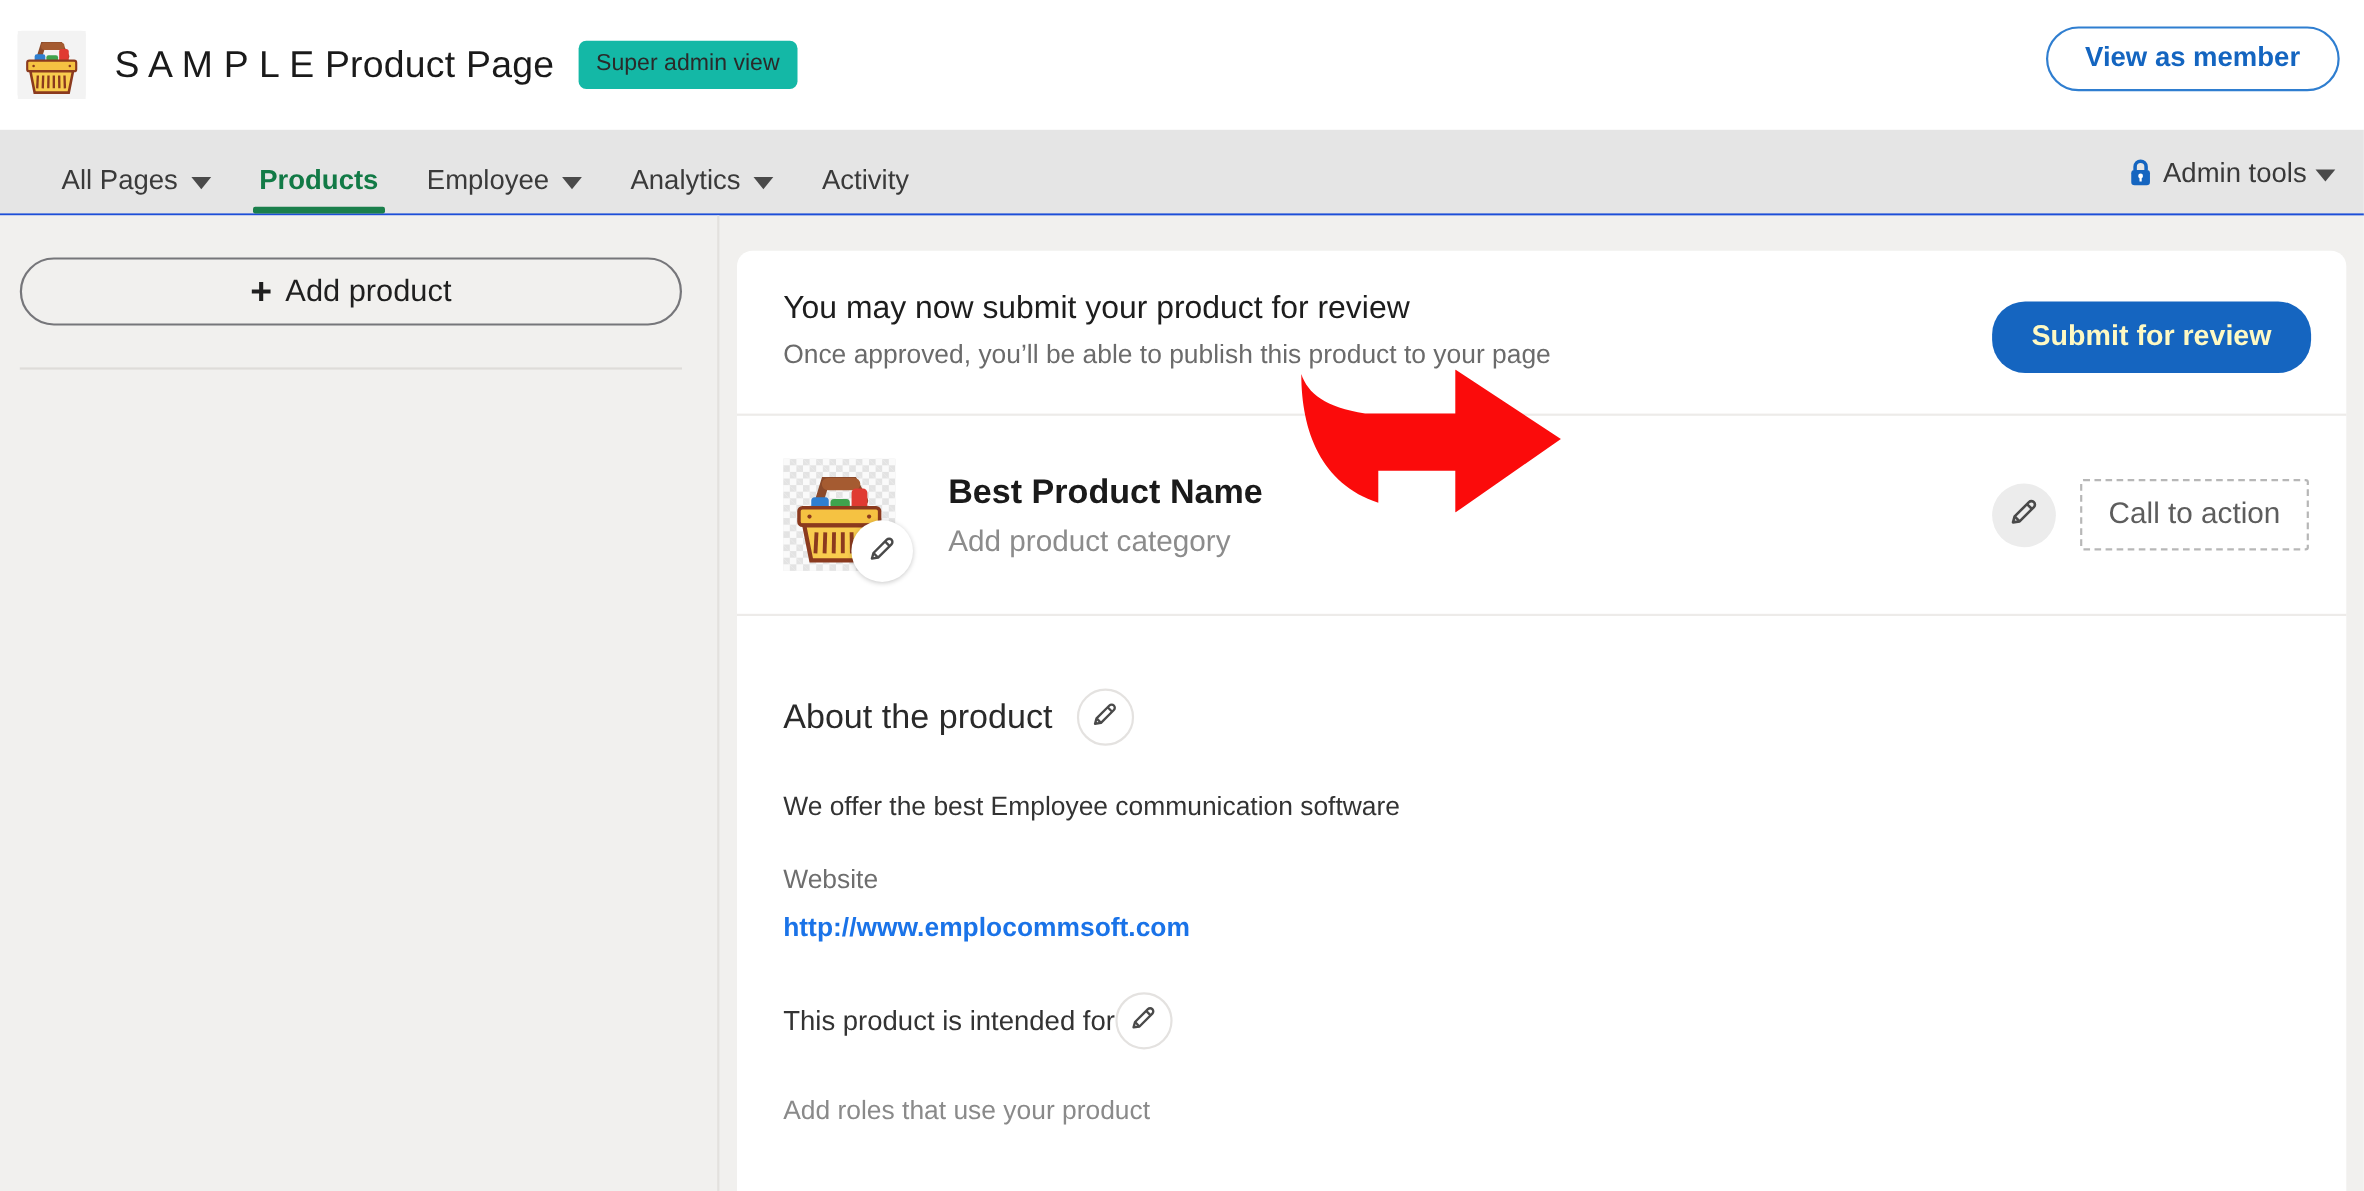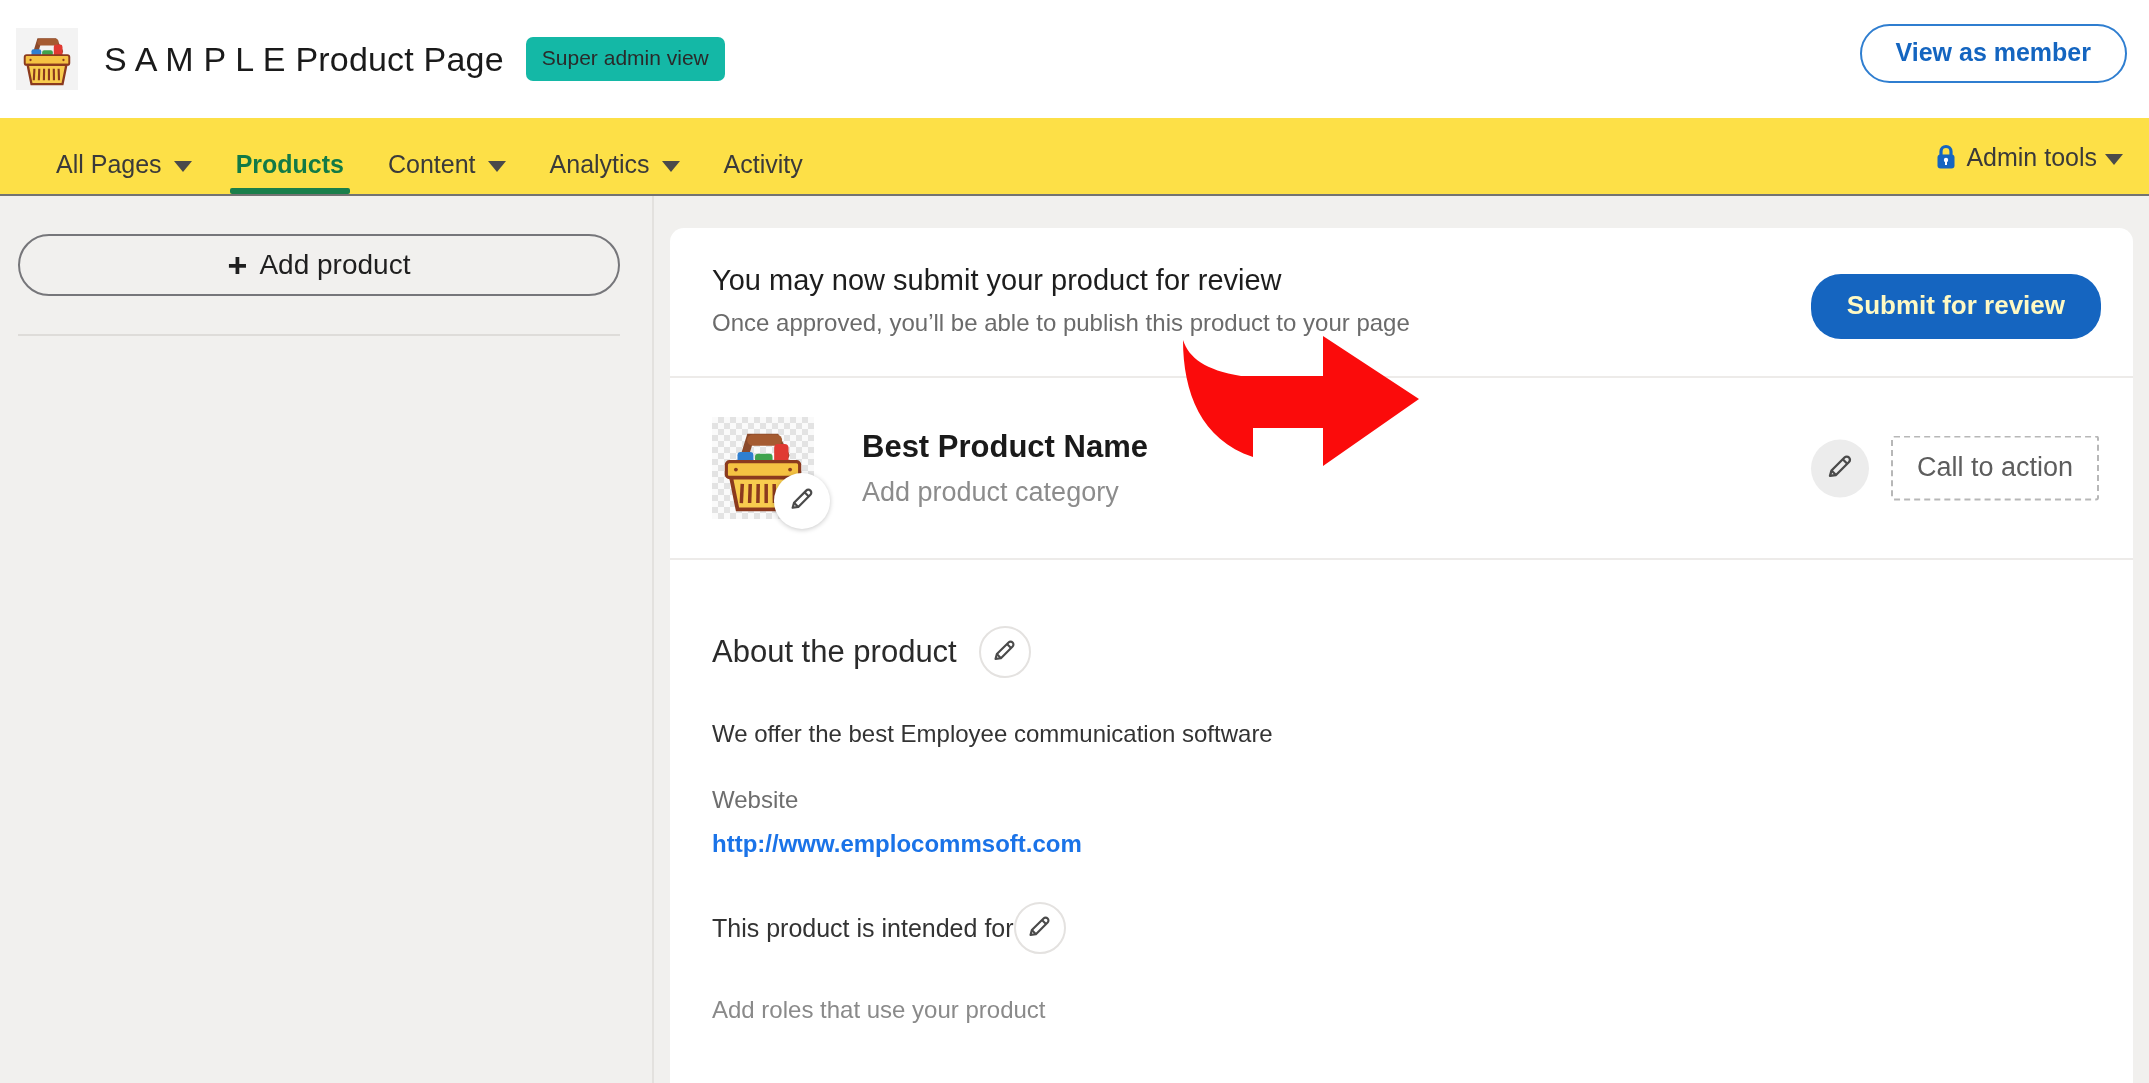--- a/index.html
+++ b/index.html
@@ -44,22 +44,22 @@
     font-size: 25px; font-weight: 600;
     padding: 12px 34px 14px 34px;
     white-space: nowrap; cursor: pointer;
     font-family: "Liberation Sans", sans-serif;
   }
 
   
   .navbar {
     position: absolute; left: 0; top: 118px;
     width: 2149px; height: 78px;
-    background: #fde047;
-    border-bottom: 2px solid #737373;
+    background: #e5e5e5;
+    border-bottom: 2px solid #1d4ed8;
   }
   .nav-left { position: absolute; left: 34px; top: 0; display: flex; align-items: flex-start; height: 78px; }
   .nav-item {
     position: relative;
     display: flex; align-items: center; gap: 12px;
     padding: 14px 22px 0 22px;
     height: 78px;
     font-size: 25px; color: #3a3a3a;
     cursor: pointer; white-space: nowrap;
   }
@@ -231,21 +231,21 @@
         <span>All Pages</span>
         <span class="caret"></span>
       </div>
 
       <div class="nav-item active">
         <span>Products</span>
         <span class="nav-underline"></span>
       </div>
 
       <div class="nav-item">
-        <span>Content</span>
+        <span>Employee</span>
         <span class="caret"></span>
       </div>
 
       <div class="nav-item">
         <span>Analytics</span>
         <span class="caret"></span>
       </div>
 
       <div class="nav-item">
         <span>Activity</span>

